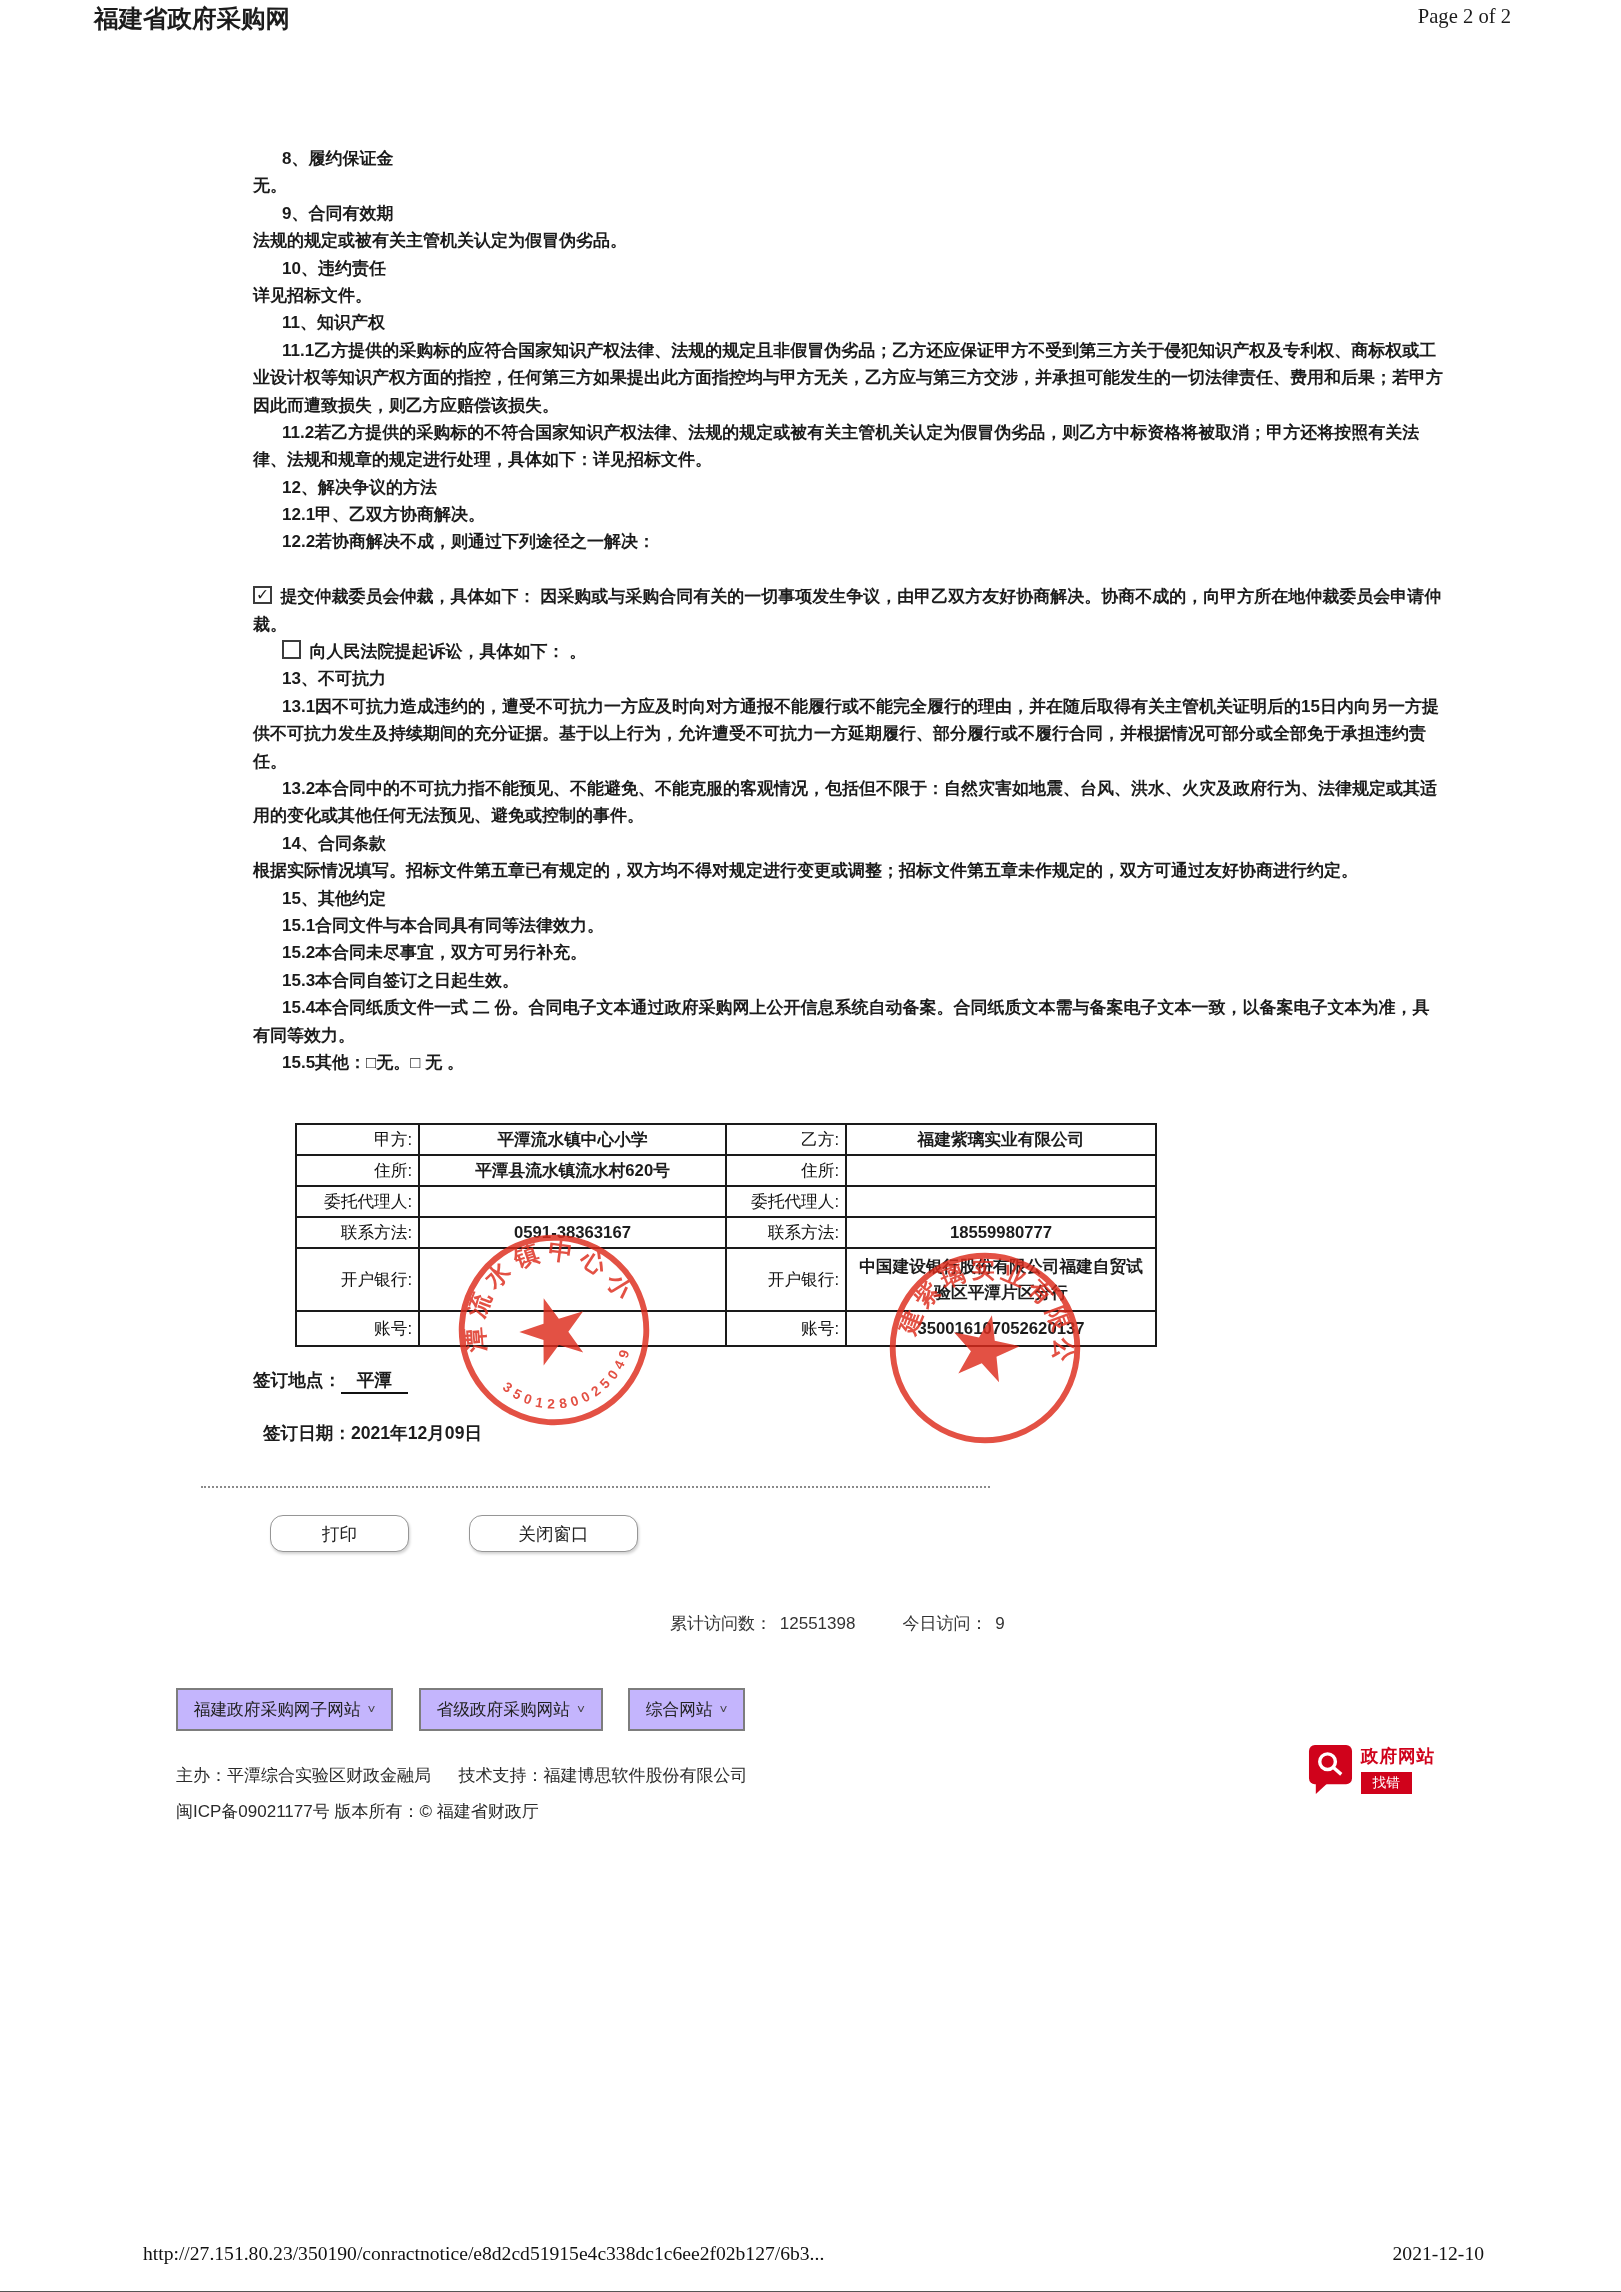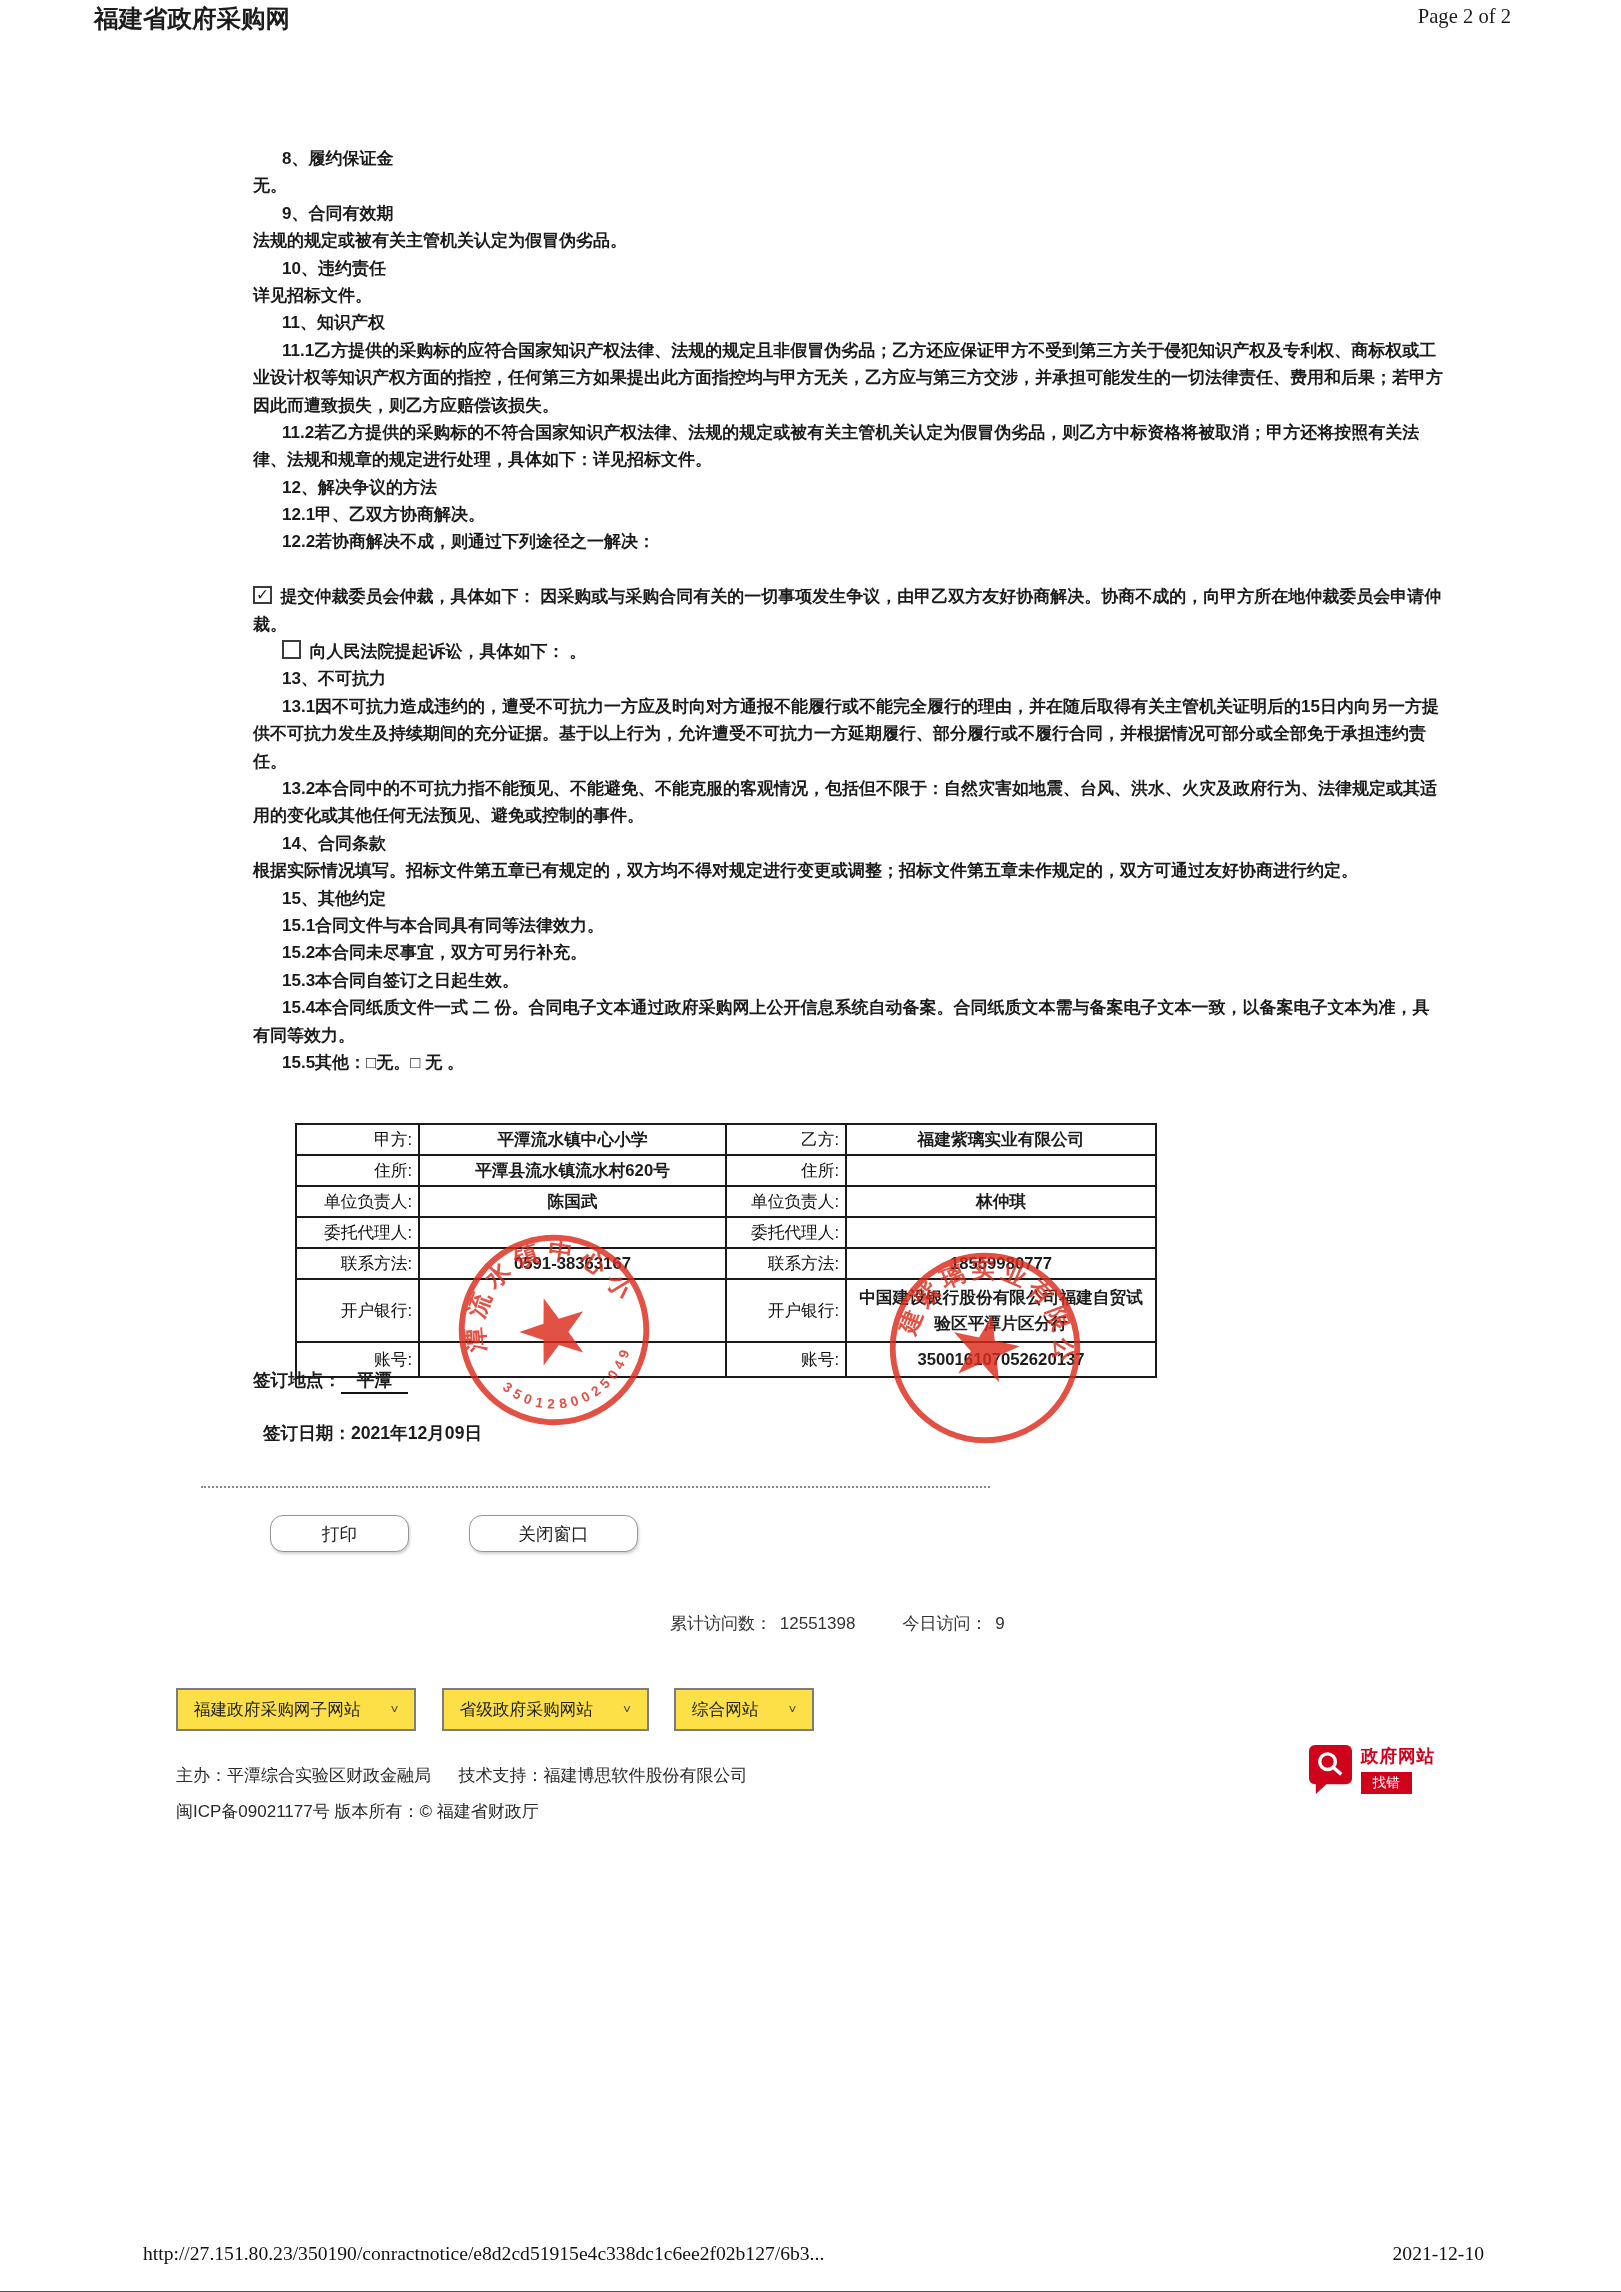--- a/index.html
+++ b/index.html
@@ -47,22 +47,22 @@
        border-radius:13px;font-size:17.6px;color:#222;box-shadow:1px 2px 2.9px rgba(0,0,0,.18);
        font-family:inherit;cursor:pointer;}
   .btn.print{left:270px;width:139px;}
   .btn.closew{left:469px;width:169px;}
 
   .stats{position:absolute;left:670px;top:1612px;font-size:17px;color:#333;}
   .stats .gap{display:inline-block;width:47px;}
   .stats .v{margin-left:7.8px;}
 
   .dropdowns{position:absolute;left:176px;top:1688px;display:flex;gap:25.5px;}
-  .dd{height:39px;border:2px solid #7d7d7d;background:#fde047;display:flex;align-items:center;
-      gap:30px;padding:0 15.7px;font-size:16.7px;color:#222;cursor:pointer;}
+  .dd{height:39px;border:2px solid #7d7d7d;background:#c4b5fd;display:flex;align-items:center;
+      gap:7px;padding:0 15.7px;font-size:16.7px;color:#222;cursor:pointer;}
   .dd .chev{font-size:13.7px;color:#444;}
 
   .badge{position:absolute;left:1308px;top:1744px;display:flex;align-items:flex-start;gap:7.8px;cursor:pointer;}
   .badge .texts{display:flex;flex-direction:column;align-items:flex-start;}
   .badge .b1{color:var(--badge-color);font-weight:bold;font-size:17.6px;letter-spacing:1px;}
   .badge .b2{background:var(--badge-color);color:#fff;font-size:13.7px;padding:2px 11.8px;margin-top:3.9px;}
 
   .org-line{position:absolute;left:176px;top:1764px;font-size:17px;color:#2a2a2a;}
   .org-line .t2{margin-left:27.4px;}
   .icp-line{position:absolute;left:176px;top:1800px;font-size:17px;color:#2a2a2a;}
@@ -132,26 +132,20 @@
           <td class="lab">乙方:</td>
           <td class="val">福建紫璃实业有限公司</td>
         </tr>
         <tr>
           <td class="lab">住所:</td>
           <td class="val">平潭县流水镇流水村620号</td>
           <td class="lab">住所:</td>
           <td class="val"></td>
         </tr>
         <tr>
-          <td class="lab">单位负责人:</td>
-          <td class="val">陈国武</td>
-          <td class="lab">单位负责人:</td>
-          <td class="val">林仲琪</td>
-        </tr>
-        <tr>
           <td class="lab">委托代理人:</td>
           <td class="val"></td>
           <td class="lab">委托代理人:</td>
           <td class="val"></td>
         </tr>
         <tr>
           <td class="lab">联系方法:</td>
           <td class="val">0591-38363167</td>
           <td class="lab">联系方法:</td>
           <td class="val">18559980777</td>

